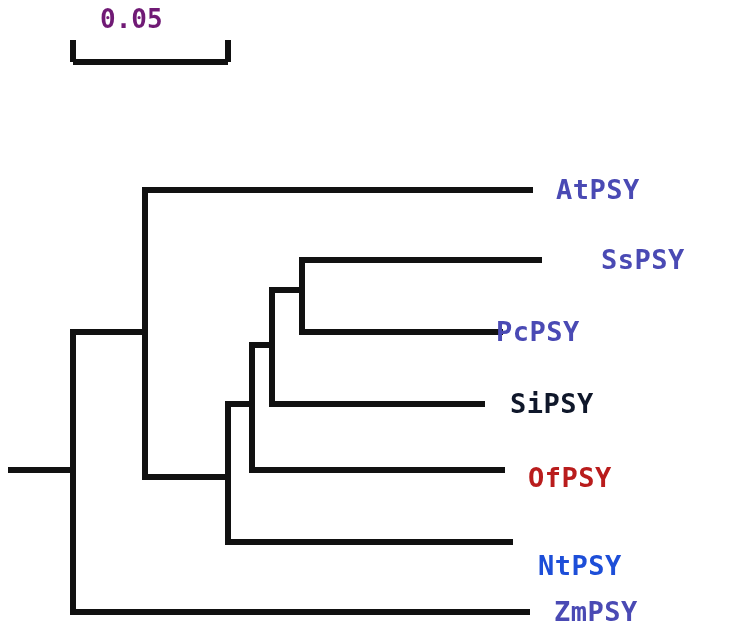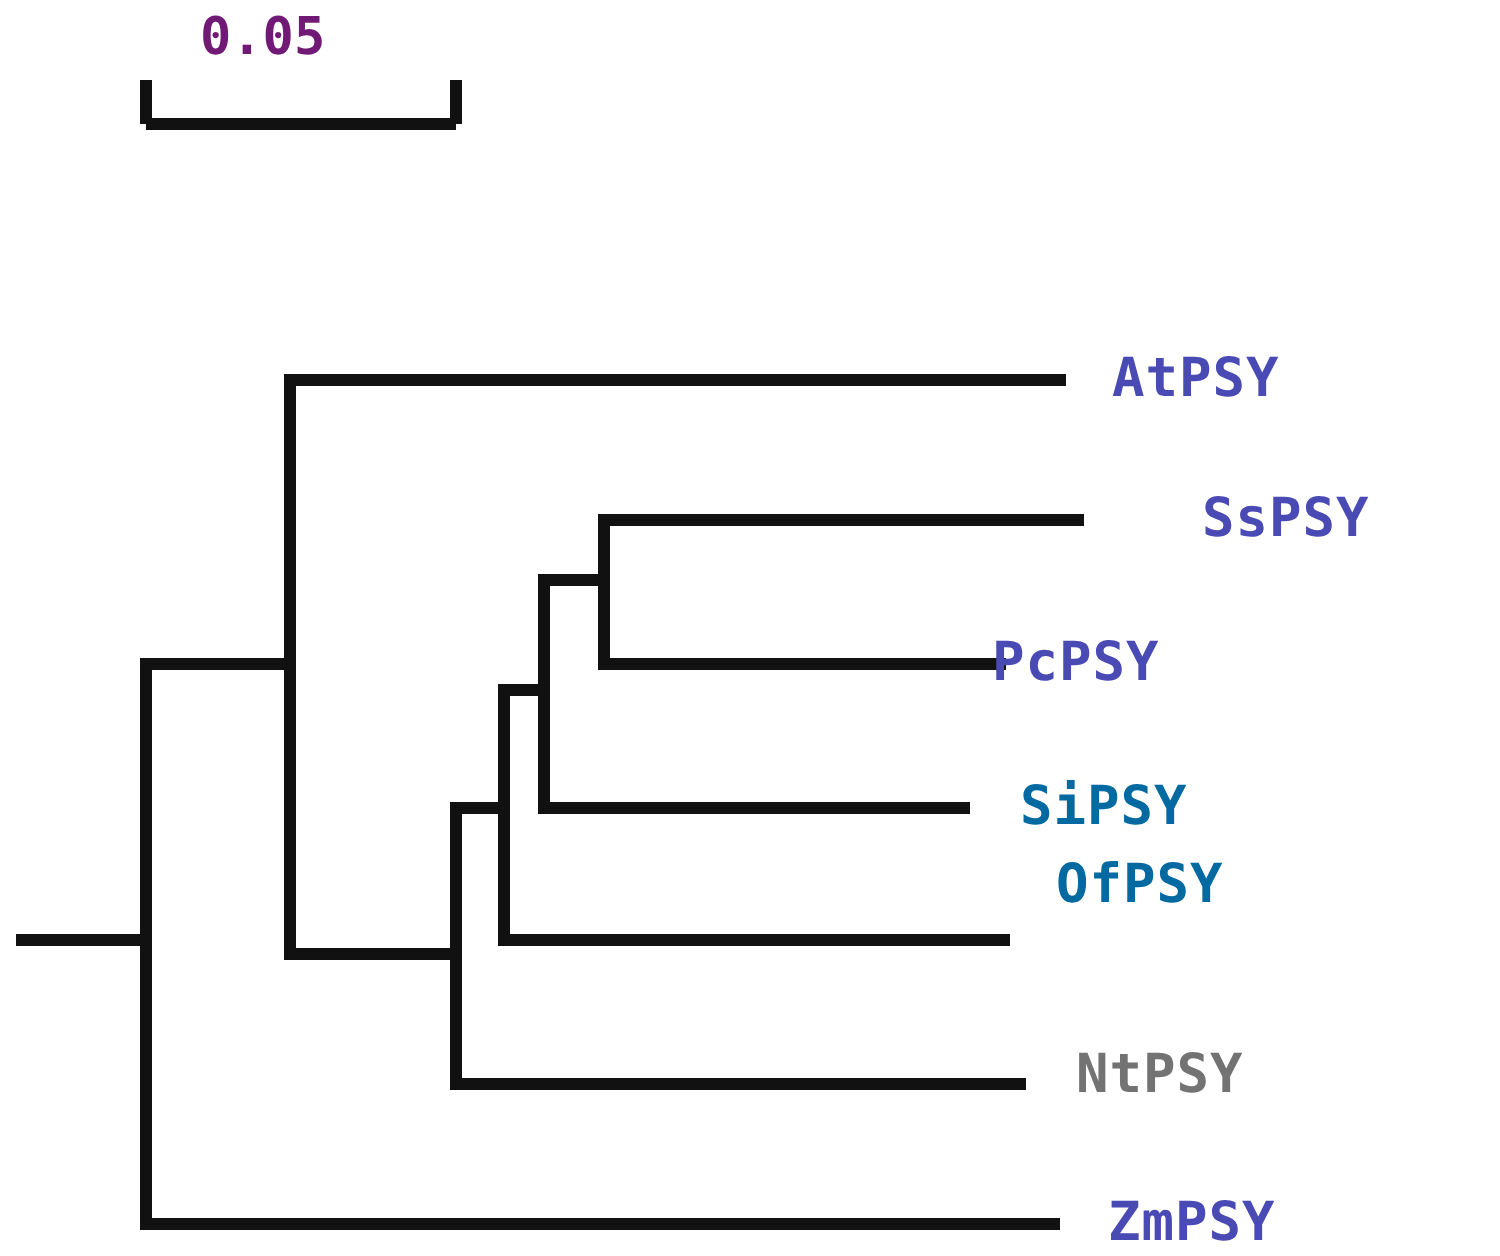--- a/index.html
+++ b/index.html
@@ -66,19 +66,19 @@
       </g>
   </svg>
 
   <div id="scale-label-holder">
       <div class="scale-text" style="left: 100px; top: 6px;">0.05</div>
     </div>
   <div id="labels-holder">
       <div class="taxon-label" style="left: 556px; top: 176px; color: rgb(74, 74, 180); text-align: right;">AtPSY</div>
       <div class="taxon-label" style="left: 564px; top: 246px; color: rgb(74, 74, 180); margin-left: 37px;">SsPSY</div>
       <div class="taxon-label" style="left: 496px; top: 318px; color: rgb(74, 74, 180);">PcPSY</div>
-      <div class="taxon-label" style="left: 510px; top: 390px; color: #0369a1;">SiPSY</div>
-      <div class="taxon-label" style="left: 528px; top: 429px; color: #0369a1;">OfPSY</div>
-      <div class="taxon-label" style="left: 538px; top: 524px; color: #737373;">NtPSY</div>
+      <div class="taxon-label" style="left: 510px; top: 390px; color: #0f172a;">SiPSY</div>
+      <div class="taxon-label" style="left: 528px; top: 464px; color: #b91c1c;">OfPSY</div>
+      <div class="taxon-label" style="left: 538px; top: 552px; color: #1d4ed8;">NtPSY</div>
       <div class="taxon-label" style="left: 554px; top: 598px; color: rgb(74, 74, 180); text-align: center;">ZmPSY</div>
     </div>
 
 </div>
 
 </body></html>

